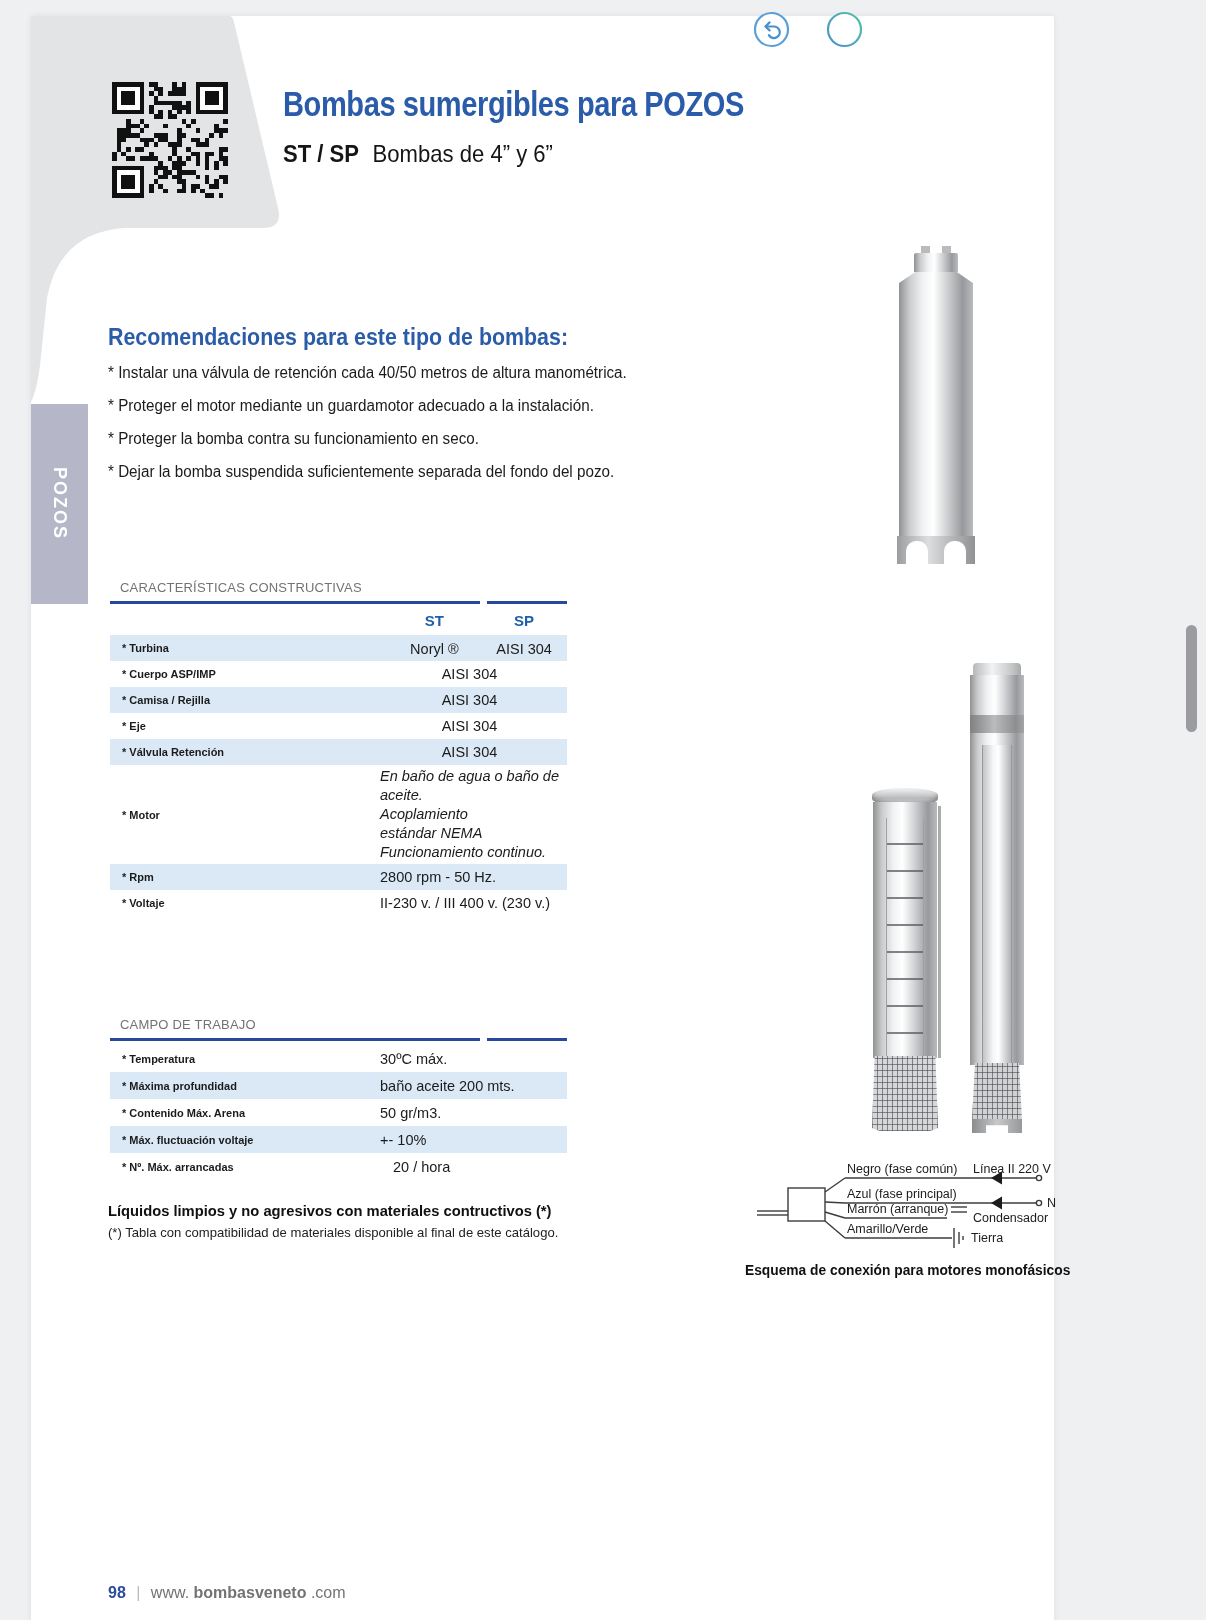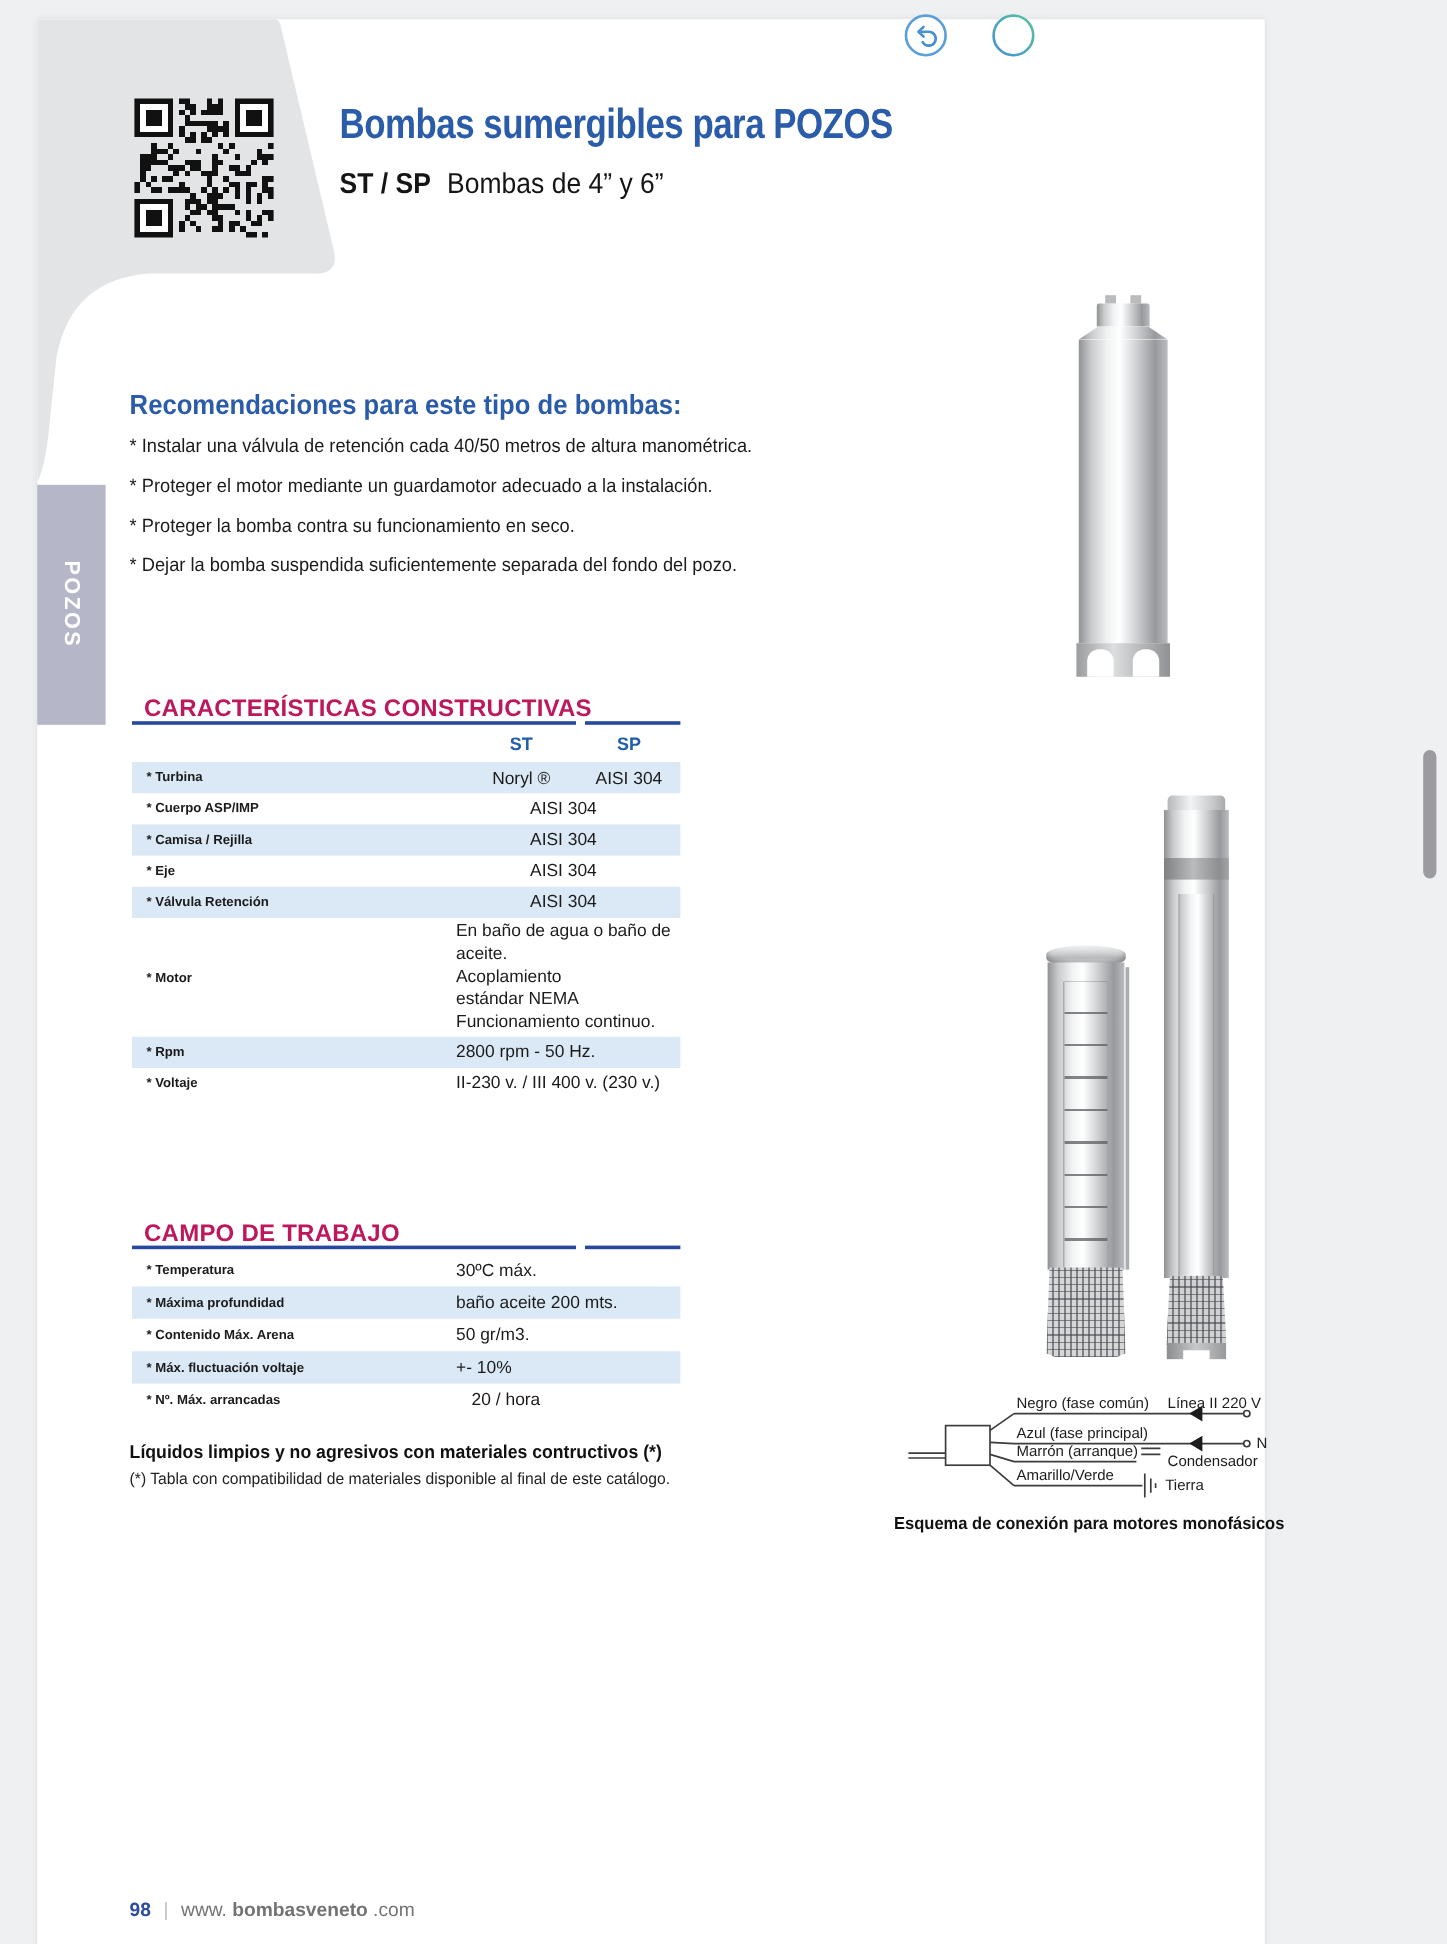--- a/index.html
+++ b/index.html
@@ -24,40 +24,40 @@
   
   .pozos-tab{position:absolute;left:0;top:388px;width:57px;height:200px;background:#b5b7c9;
         display:flex;align-items:center;justify-content:center;}
   .pozos-tab span{writing-mode:vertical-rl;color:#fff;font-weight:bold;font-size:18px;letter-spacing:2px;}
   
   .reco-title{position:absolute;left:77px;top:308px;color:#2b5ca9;font-weight:bold;font-size:23px;
         white-space:nowrap;transform:scaleX(.93);transform-origin:left top;}
   .reco-list{position:absolute;left:77px;top:348px;font-size:16px;color:#1b1b1b;}
   .reco-list p{margin:0 0 15px 0;white-space:nowrap;transform:scaleX(.95);transform-origin:left top;}
   
-  .tbl-title{position:absolute;color:#be185d;font-weight:bold;font-size:20px;letter-spacing:.2px;white-space:nowrap;}
+  .tbl-title{position:absolute;color:#737373;font-weight:normal;font-size:13px;letter-spacing:.2px;white-space:nowrap;}
   .tbl-rule{position:absolute;height:3px;width:457px;
         background:linear-gradient(90deg,#27489c 0 81%,#fff 81% 82.6%,#27489c 82.6% 100%);}
   .tbl{position:absolute;left:79px;width:457px;font-size:14.5px;color:#1b1b1b;}
   .thead{display:flex;height:26px;align-items:center;}
   .thead .lbl{width:262px;}
   .thead .vals{flex:1;position:relative;height:100%;}
   .thead .st,.thead .sp{position:absolute;top:3px;font-weight:bold;color:#2160a8;font-size:15px;width:40%;text-align:center;}
   .thead .st{left:12%;} .thead .sp{left:58%;}
   .rows .crow{display:flex;min-height:26px;align-items:center;}
   .tbl.alt-odd .rows .crow:nth-child(odd){background:#dbe9f6;}
   .tbl.alt-even .rows .crow:nth-child(even){background:#dbe9f6;}
   .crow .lbl{width:262px;font-weight:bold;padding-left:12px;font-size:11px;}
   .crow .val{flex:1;position:relative;}
   .crow .val.center{text-align:center;}
   .crow .val.left{padding-left:8px;text-align:left;}
   .crow .val .st,.crow .val .sp{position:absolute;top:-7px;width:40%;text-align:center;}
   .crow .val .st{left:12%;} .crow .val .sp{left:58%;}
   .crow.tall{align-items:center;}
-  .crow.tall .val div{line-height:19px;}
+  .crow.tall .val div{line-height:19px;font-style:italic;}
   
   .note-b{position:absolute;left:77px;top:1186px;font-weight:bold;font-size:15.5px;color:#111;white-space:nowrap;
         transform:scaleX(.95);transform-origin:left top;}
   .note-s{position:absolute;left:77px;top:1209px;font-size:13.5px;color:#222;white-space:nowrap;
         transform:scaleX(.97);transform-origin:left top;}
   
   .footer{position:absolute;left:77px;top:1568px;font-size:16px;white-space:nowrap;}
   .footer .num{color:#2b4d9b;font-weight:bold;}
   .footer .sep{color:#b9bdc4;margin:0 6px;font-weight:300;}
   .footer .www,.footer .tld{color:#737373;}

